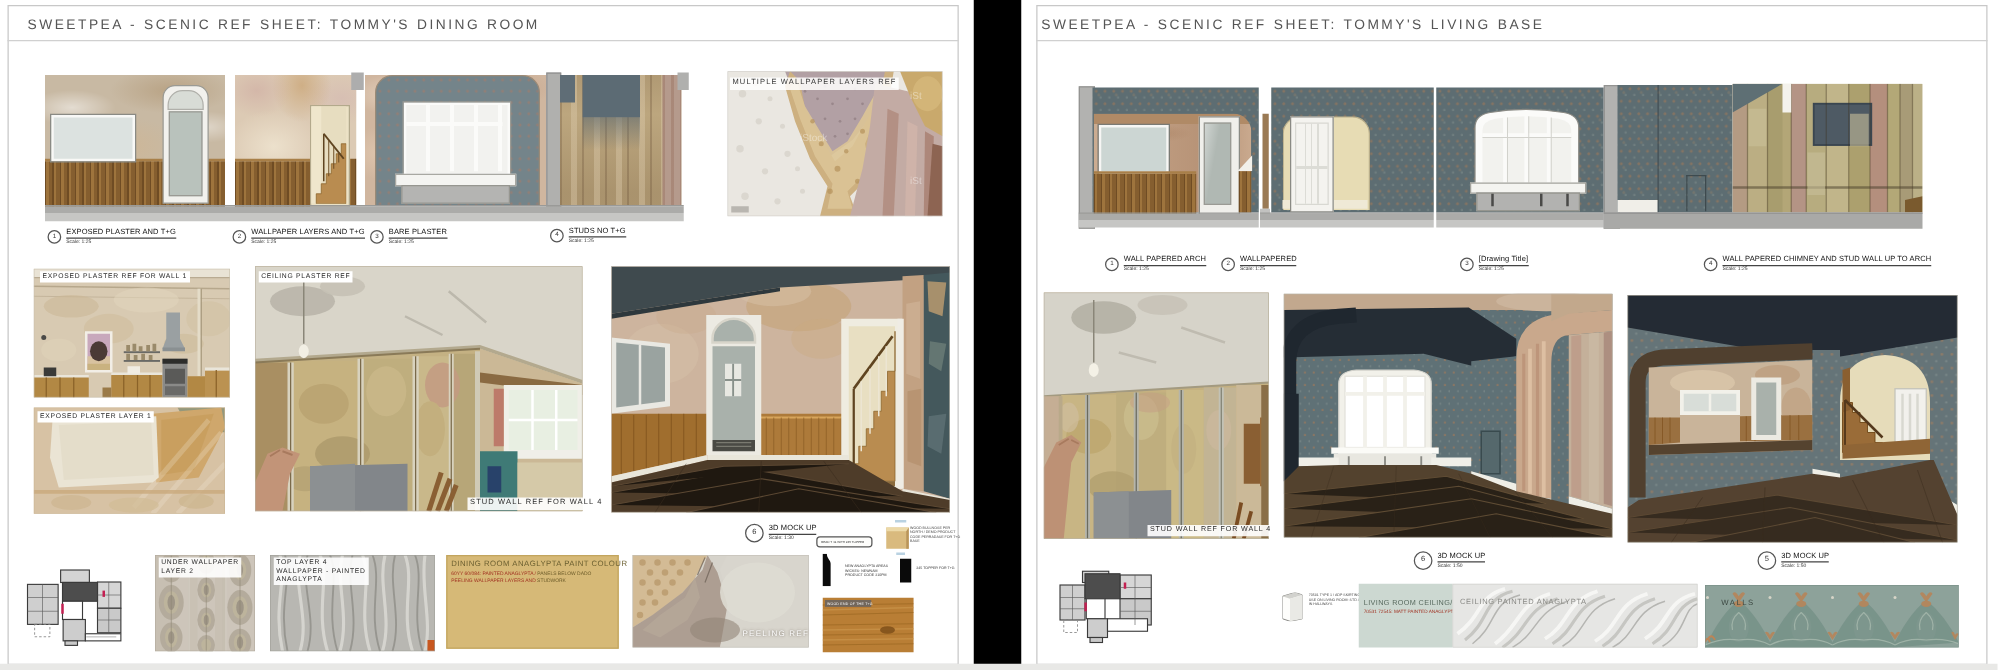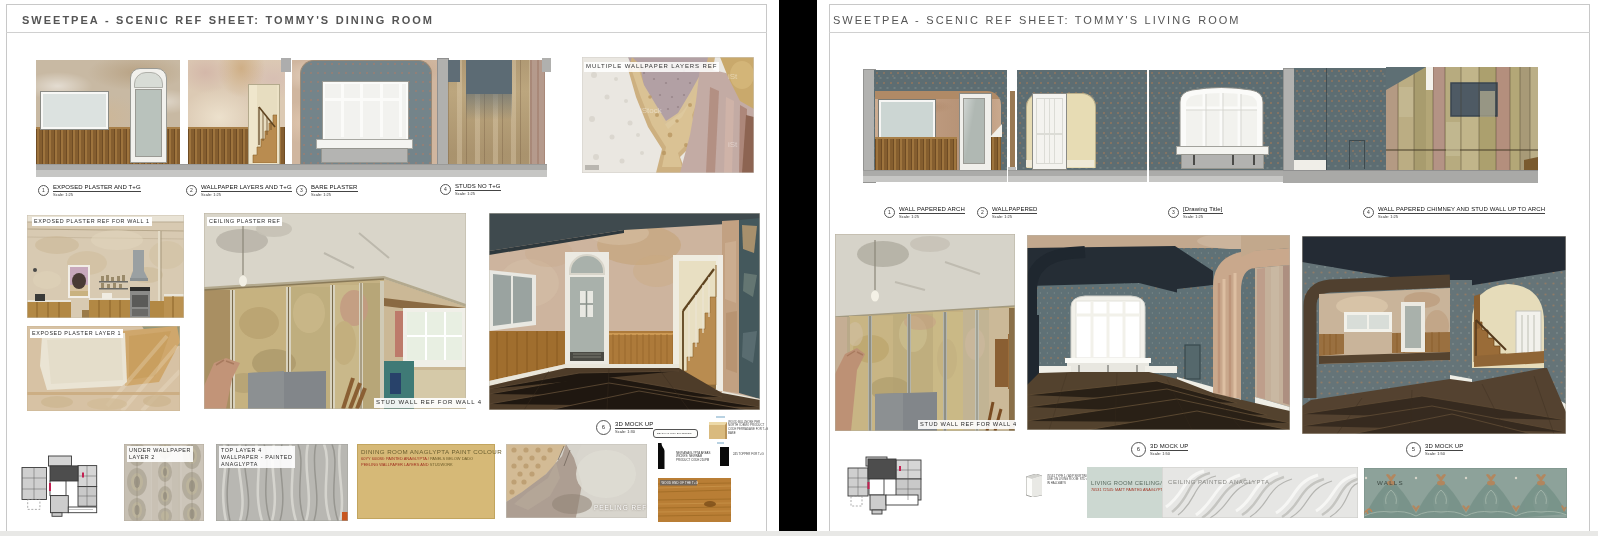--- a/index.html
+++ b/index.html
@@ -22,21 +22,21 @@
 .plas1{background-color:#c8b9a3;background-image:radial-gradient(ellipse 50px 20px at 15% 25%, rgba(255,255,255,.5), rgba(255,255,255,0) 70%),radial-gradient(ellipse 70px 26px at 70% 12%, rgba(166,136,96,.45), rgba(166,136,96,0) 70%),radial-gradient(ellipse 60px 34px at 45% 55%, rgba(210,180,140,.5), rgba(210,180,140,0) 70%),radial-gradient(ellipse 40px 18px at 90% 40%, rgba(255,255,255,.4), rgba(255,255,255,0) 70%),radial-gradient(ellipse 80px 30px at 30% 85%, rgba(180,150,110,.35), rgba(180,150,110,0) 70%);}
 .capb .circ{width:13px !important;height:13px !important;line-height:13px !important;font-size:6px !important;}
 </style>
 </head>
 <body>
 
 <div class="page" style="left:6px;"></div>
 
 <div class="tline" style="left:6px;width:761px;"></div>
 
-<div class="title" style="left:22px;font-weight:bold;">SWEETPEA - SCENIC REF SHEET: TOMMY'S DINING ROOM</div>
+<div class="title" style="left:22px;">SWEETPEA - SCENIC REF SHEET: TOMMY'S DINING ROOM</div>
 
 <div class="abs" style="left:0;top:0;width:0;height:0;">
 
 <div class="abs plas1" style="left:36px;top:60px;width:144px;height:104px;"></div>
 
 <div class="abs tg" style="left:36px;top:127px;width:144px;height:37px;border-top:2px solid #a87f48;"></div>
 
 <div class="abs" style="left:41px;top:92px;width:63px;height:33px;background:#dce2e0;border:2px solid #f8f8f6;outline:1px solid #8a8a84;"></div>
 
 <div class="abs" style="left:130px;top:68px;width:35px;height:93px;background:#f2f1ed;border:1px solid #9a9a94;border-radius:10px 10px 0 0;"></div>
@@ -573,21 +573,21 @@
 <rect x="2" y="2" width="37" height="5.5" fill="#6b6560" opacity="0.92"></rect>
 <text x="3.5" y="5.8" font-size="2.8" fill="#fff" font-family="Liberation Sans" letter-spacing="0.2">WOOD END OF THE T+G</text>
 </svg>
 
 <div class="abs" style="left:779px;top:0;width:38px;height:536px;background:#000;"></div>
 
 <div class="page" style="left:829px;"></div>
 
 <div class="tline" style="left:829px;width:761px;"></div>
 
-<div class="title" style="left:833px;">SWEETPEA - SCENIC REF SHEET: TOMMY'S LIVING ROOM</div>
+<div class="title" style="left:833px;">SWEETPEA - SCENIC REF SHEET: TOMMY'S LIVING BASE</div>
 
 <div class="abs" style="left:0;top:531px;width:1598px;height:5px;background:#e8e8e6;"></div>
 
 <div class="abs" style="left:863px;top:69px;width:11px;height:112px;background:#b2b2b0;border:1px solid #949492;"></div>
 
 <div class="abs wp" style="left:874px;top:70px;width:133px;height:100px;"></div>
 
 <div class="abs" style="left:875px;top:91px;width:126px;height:79px;background:#bd9a7e;border-radius:0 14px 0 0;background-image:linear-gradient(180deg, #b08a66 0 8px, rgba(0,0,0,0) 8px),linear-gradient(90deg, rgba(230,205,180,.35) 0 20%, rgba(0,0,0,0) 45%, rgba(150,110,80,.2) 75%, rgba(230,205,180,.3) 100%),radial-gradient(ellipse 40px 10px at 40% 20%, rgba(160,115,80,.35), rgba(0,0,0,0) 70%);"></div>
 
 <div class="abs" style="left:879px;top:100px;width:52px;height:35px;background:#ccd6d3;border:2px solid #f6f6f4;outline:1px solid #7a7a74;"></div>

